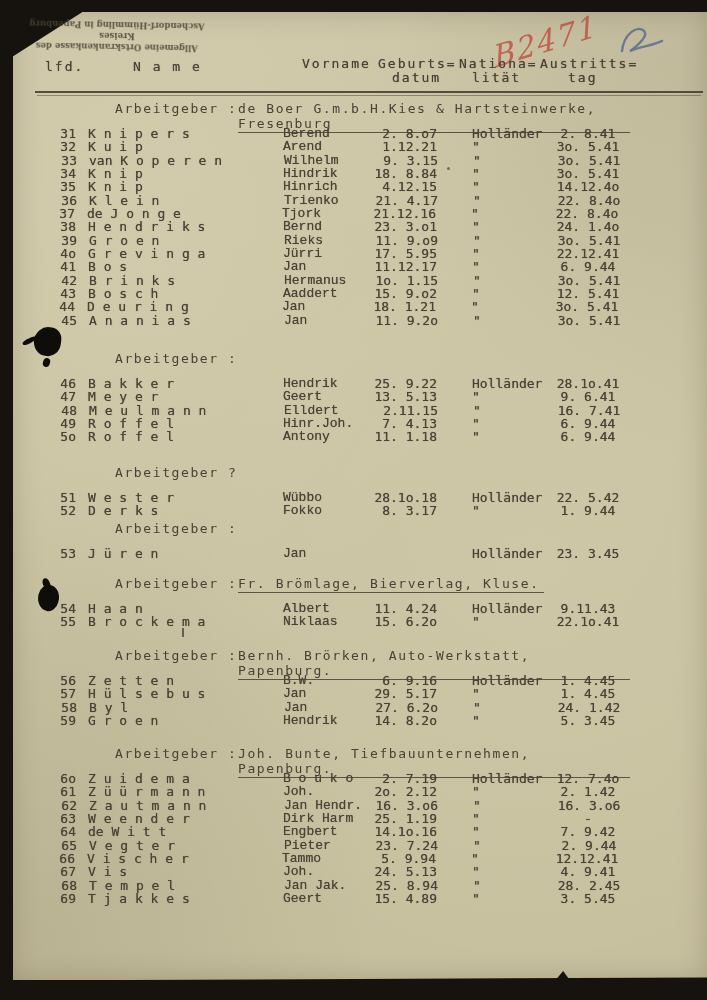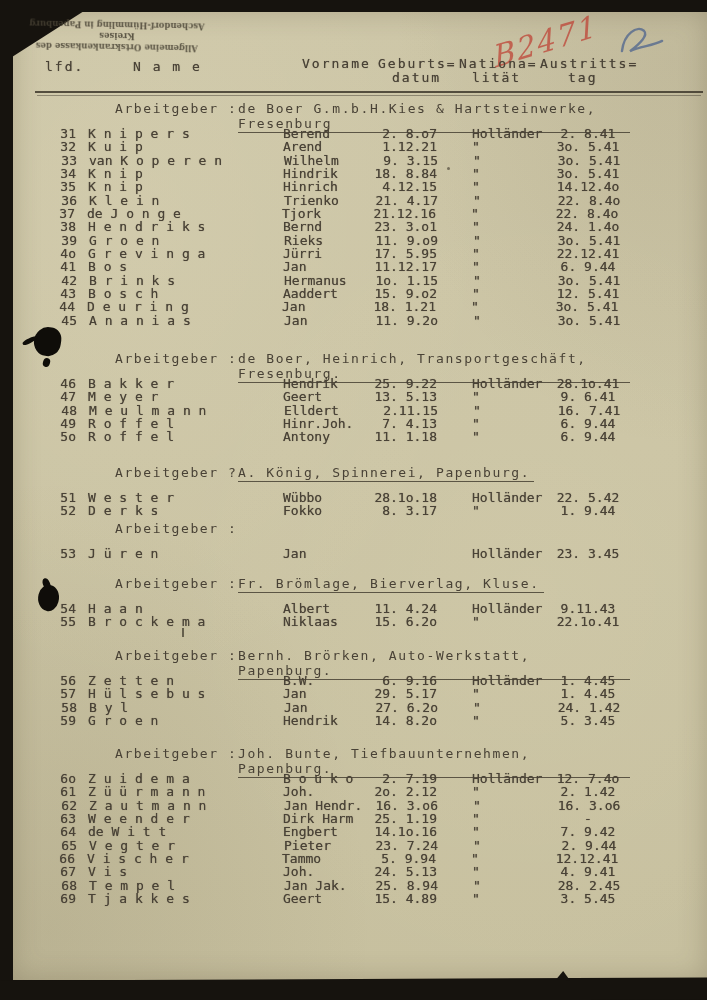--- a/index.html
+++ b/index.html
@@ -48,21 +48,21 @@
   
   .sec{position:absolute;left:0;width:630px;}
   .sec-h{position:relative;height:25px;}
   .sec-label{position:absolute;left:115px;top:0;}
   .sec-emp{position:absolute;left:238px;top:0;border-bottom:1.5px solid rgba(62,56,44,0.8);padding:0 4px 1px 0;}
   .rows{position:relative;}
   .row{position:relative;height:13.35px;font-size:13px;}
   .row span{position:absolute;white-space:pre;text-shadow:0 0 0.7px rgba(73,66,54,0.75);}
   .c-nr{left:40px;width:36px;text-align:right;}
   .c-nm{left:88px;}
-  .c-vn{left:283px;}
+  .c-vn{left:283px;font-family:Liberation Mono, monospace;}
   .c-gd{left:330px;width:107px;text-align:right;}
   .c-nt{left:472px;width:80px;}
   .c-at{left:538px;width:100px;text-align:center;}
   .row:nth-child(3n){transform:translateX(1px);}
   .row:nth-child(7n){transform:translateX(-1px);}
 
   
   #stamp{
     position:absolute;left:28px;top:18px;width:178px;height:34px;
     transform:rotate(-179deg);
@@ -252,21 +252,20 @@
         <span class="c-gd">11. 9.2o</span>
         <span class="c-nt">"</span>
         <span class="c-at">3o. 5.41</span>
       </div>
       </div>
   </section>
 
   <section class="sec" style="top:351px">
     <div class="sec-h sec-ls">
       <span class="sec-label">Arbeitgeber :</span>
-      <span class="sec-emp">de Boer, Heinrich, Transportgeschäft, Fresenburg.</span>
     </div>
     <div class="rows">
 
     <div class="row">
         <span class="c-nr">46</span>
         <span class="c-nm">B a k k e r</span>
         <span class="c-vn">Hendrik</span>
         <span class="c-gd">25. 9.22</span>
         <span class="c-nt">Holländer</span>
         <span class="c-at">28.1o.41</span>
@@ -302,21 +301,20 @@
         <span class="c-gd">11. 1.18</span>
         <span class="c-nt">"</span>
         <span class="c-at">6. 9.44</span>
       </div>
       </div>
   </section>
 
   <section class="sec" style="top:465px">
     <div class="sec-h sec-ls">
       <span class="sec-label">Arbeitgeber ?</span>
-      <span class="sec-emp">A. König, Spinnerei, Papenburg.</span>
     </div>
     <div class="rows">
 
     <div class="row">
         <span class="c-nr">51</span>
         <span class="c-nm">W e s t e r</span>
         <span class="c-vn">Wübbo</span>
         <span class="c-gd">28.1o.18</span>
         <span class="c-nt">Holländer</span>
         <span class="c-at">22. 5.42</span>

